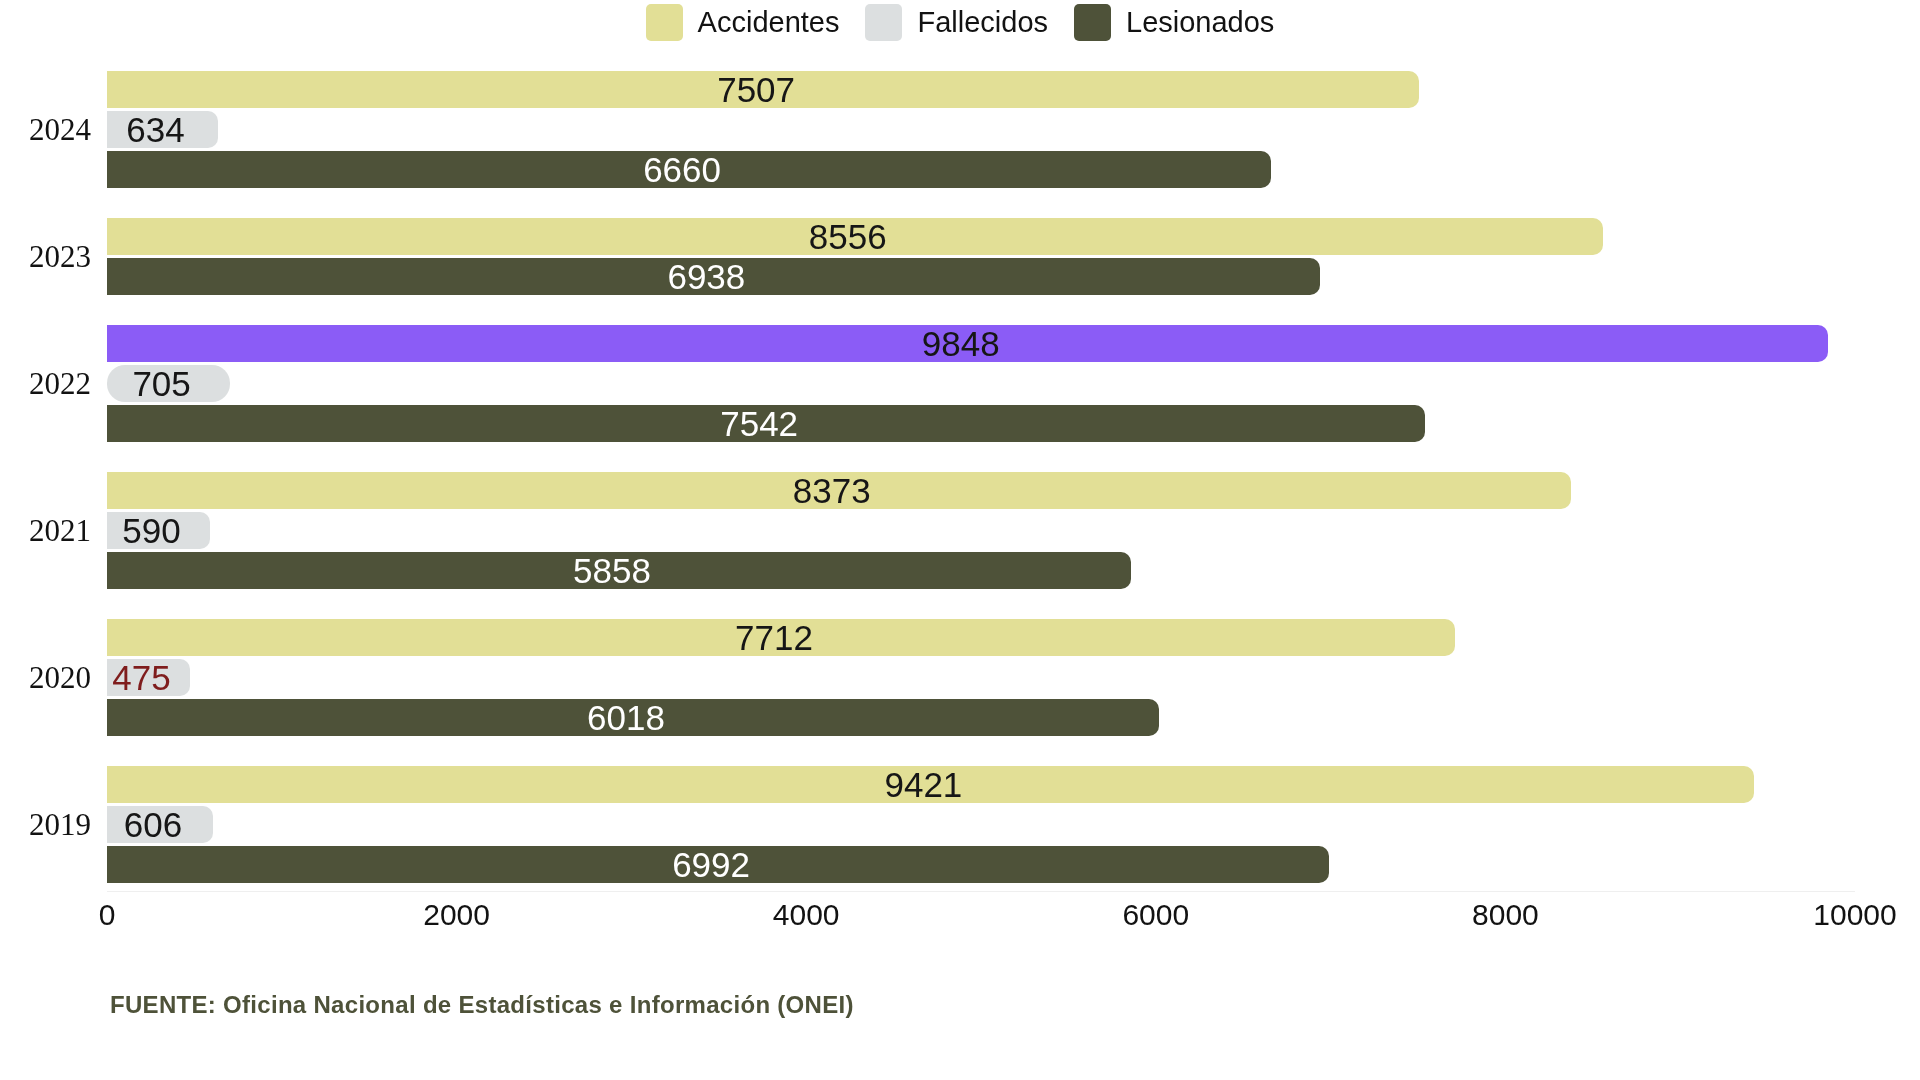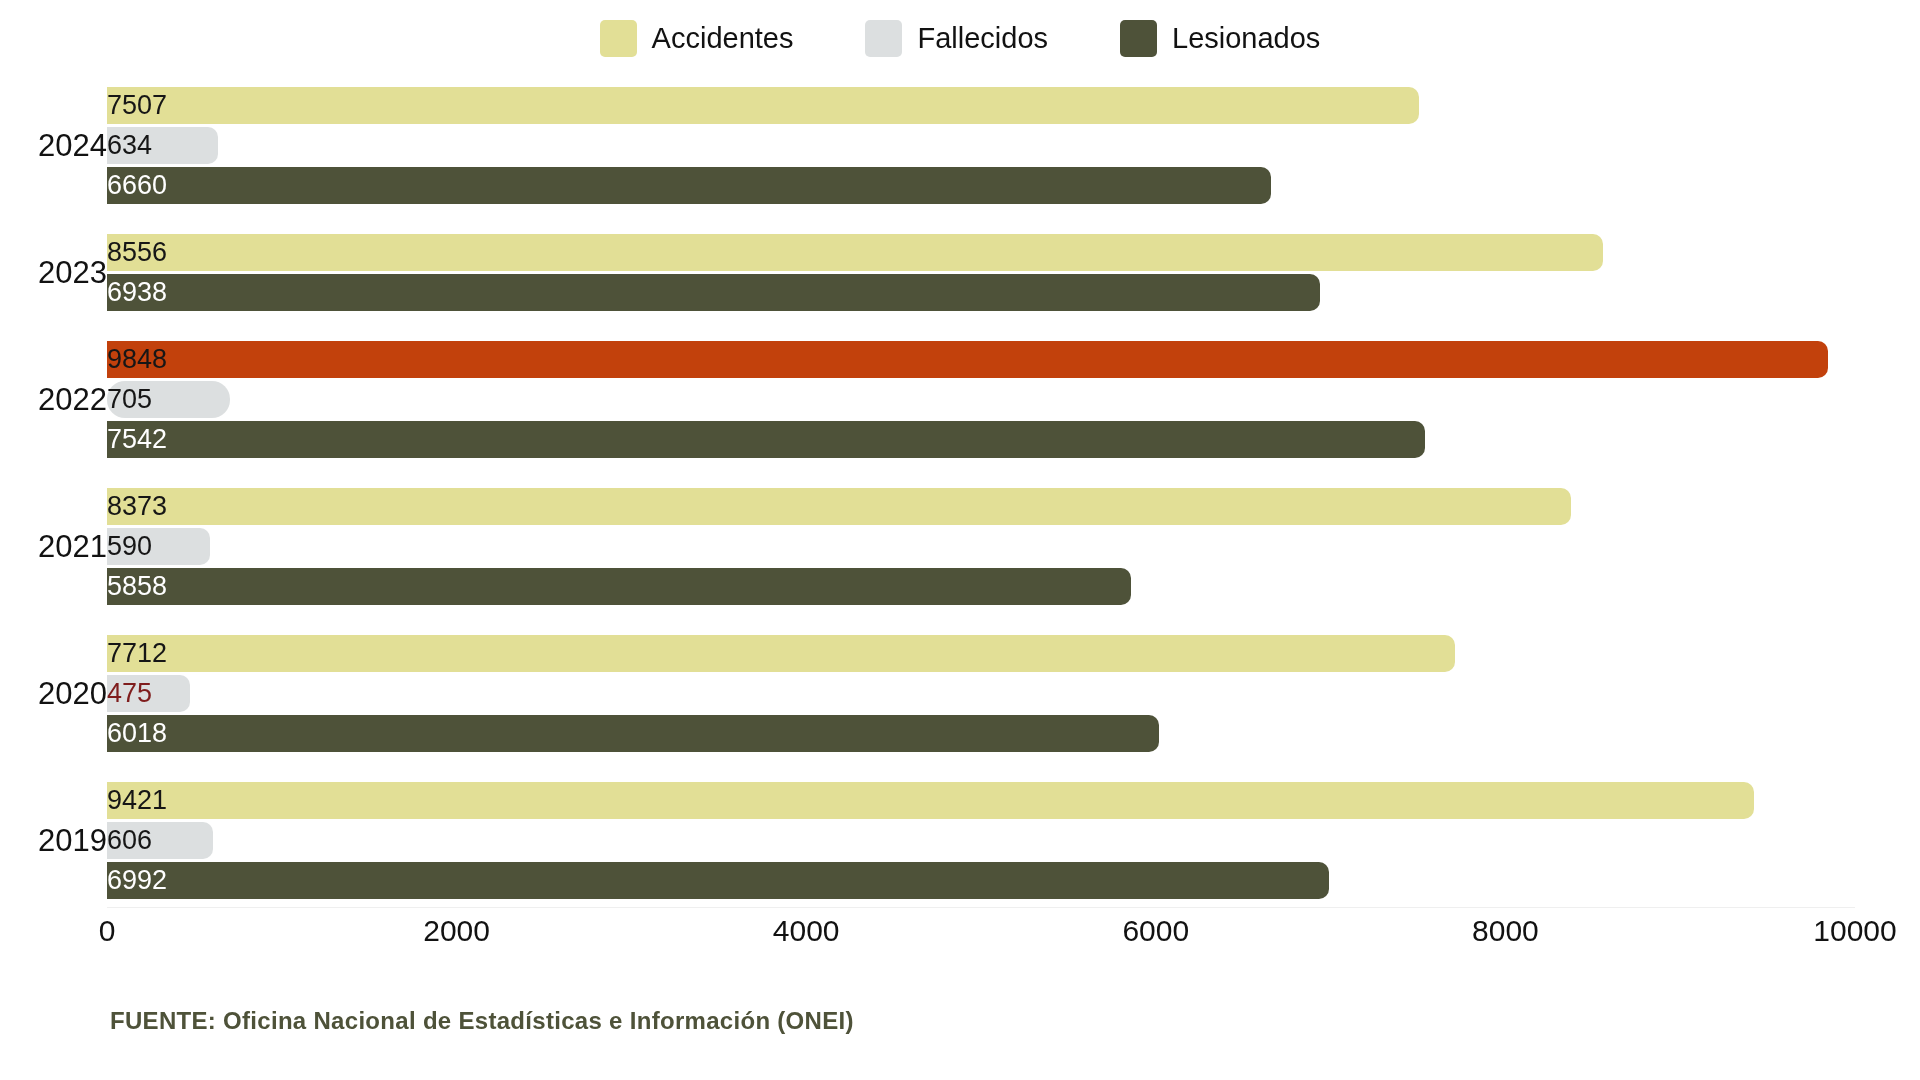--- a/index.html
+++ b/index.html
@@ -5,45 +5,45 @@
   * { margin:0; padding:0; box-sizing:border-box; }
   html, body {
     width:1920px; height:1080px;
     background:#ffffff;
     font-family:"Liberation Sans", sans-serif;
     color:#121212;
     overflow:hidden;
   }
   .legend {
     display:flex; justify-content:center; align-items:center;
-    gap:72px; padding-top:20px;
+    gap:26px; padding-top:4px;
   }
   .legend-item { display:flex; align-items:center; gap:15px; font-size:29px; font-weight:500; }
   .legend-swatch { width:37px; height:37px; border-radius:5px; }
 
   .chart { margin-top:30px; }
   .rows { display:flex; flex-direction:column; gap:30px; }
 
   .year-group { display:flex; }
   .year-label {
     width:107px; flex:0 0 107px;
     display:flex; align-items:center; justify-content:flex-end;
-    font-size:31px;
+    padding-right:16px; font-size:31px;font-family:Liberation Serif, serif;
   }
   .group-bars {
     flex:1; margin-right:65px;
     display:flex; flex-direction:column; gap:3px;
   }
   .bar-track { height:37px; position:relative; }
   .bar {
     height:100%;
     border-radius:0 10px 10px 0;
-    display:flex; align-items:center; justify-content:flex-start;
+    display:flex; align-items:center; justify-content:center;
     padding-right:14px;
-    font-size:27px;
+    font-size:35px;
     white-space:nowrap;
   }
 
   .axis {
     margin:8px 65px 0 107px;
     position:relative; height:42px;
     border-top:1px solid #efefef;
     font-size:30px;
   }
   .tick {
@@ -110,21 +110,21 @@
             <div class="bar" style="width: 69.38%; background: rgb(78, 82, 57); color: rgb(255, 255, 255);">
               <span>6938</span>
             </div>
           </div>
         </div>
       </div>
       <div class="year-group">
         <div class="year-label">2022</div>
         <div class="group-bars">
           <div class="bar-track">
-            <div class="bar" style="width: 98.48%; background: #c2410c; color: rgb(22, 22, 22);">
+            <div class="bar" style="width: 98.48%; background: #8b5cf6; color: rgb(22, 22, 22);">
               <span>9848</span>
             </div>
           </div>
           <div class="bar-track">
             <div class="bar" style="width: 7.05%; background: rgb(220, 223, 224); color: rgb(22, 22, 22); border-radius: 18px;">
               <span>705</span>
             </div>
           </div>
           <div class="bar-track">
             <div class="bar" style="width: 75.42%; background: rgb(78, 82, 57); color: rgb(255, 255, 255);">

